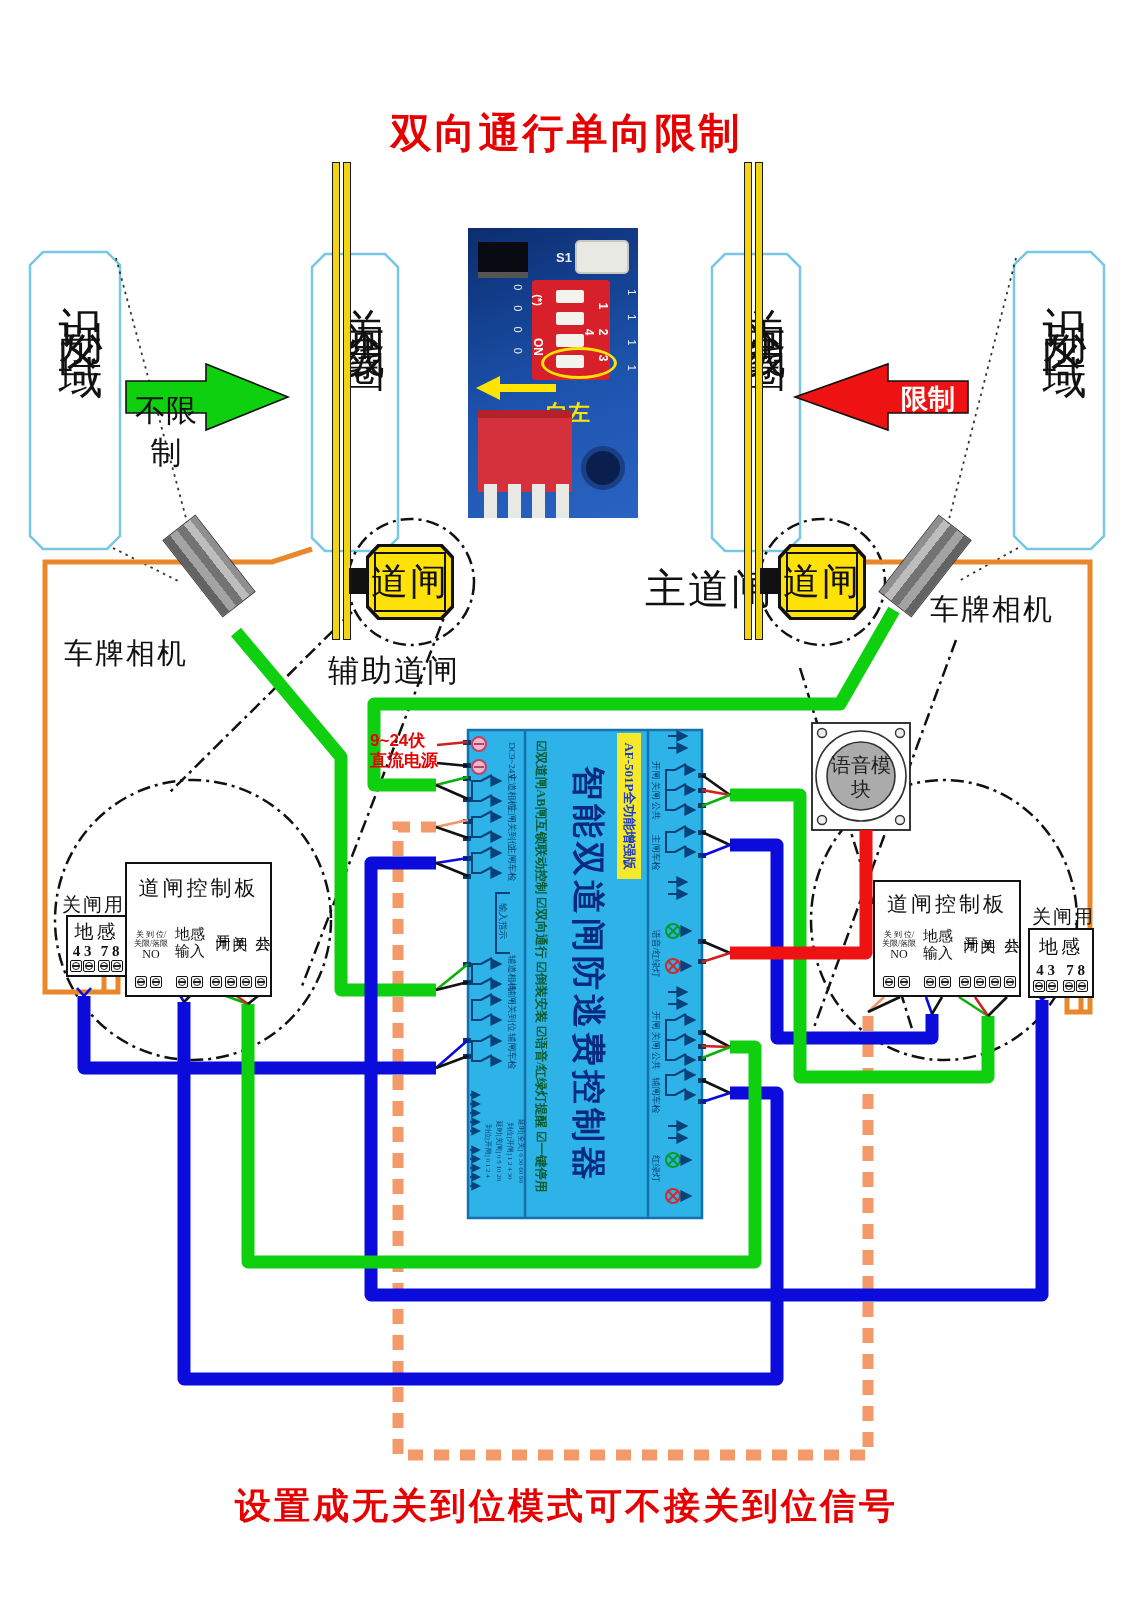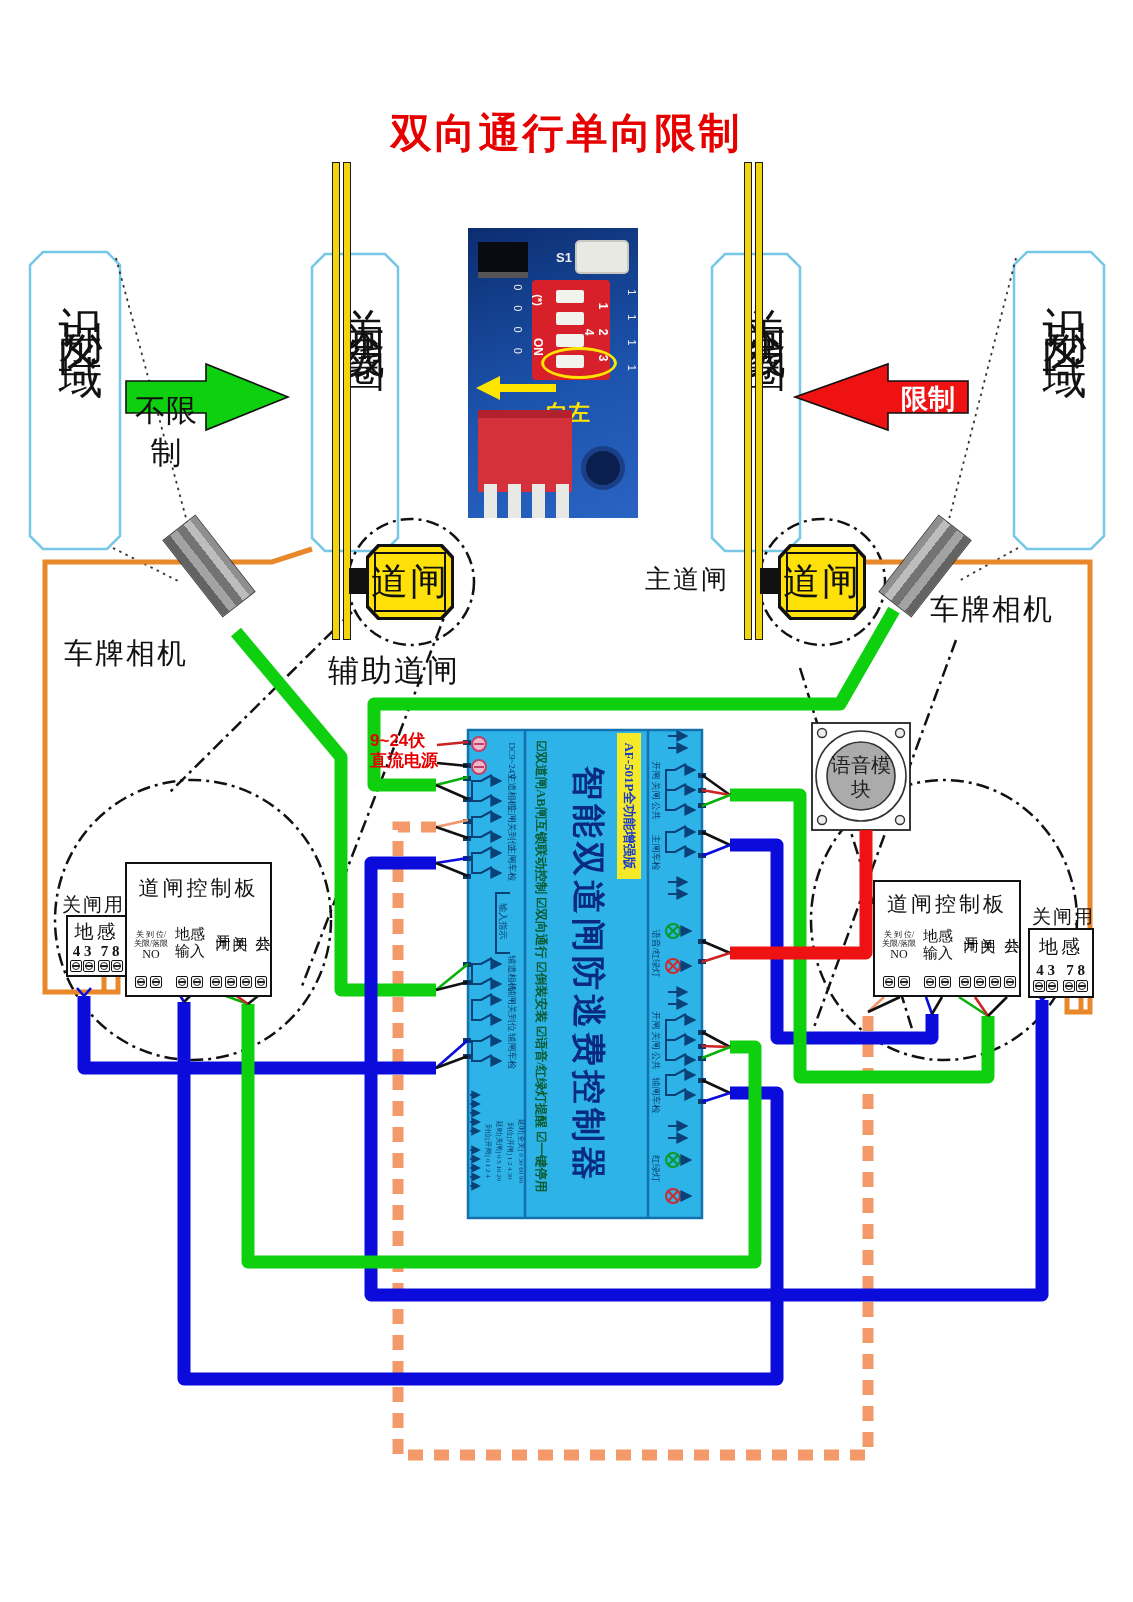--- a/index.html
+++ b/index.html
@@ -306,21 +306,21 @@
       <div class="o3"></div>
   <div class="t">道闸</div>
 </div>
 <div class="gatebox" style="left:778px;top:544px;width:88px;height:76px;">
   <div class="o1"></div>
       <div class="o2"></div>
       <div class="o3"></div>
   <div class="t">道闸</div>
 </div>
 <div class="lbl" style="left:328px;top:650px;font-size:31px;letter-spacing:2px;">辅助道闸</div>
-<div class="lbl" style="left:645px;top:562px;font-size:26px;letter-spacing:2px;">主道闸</div>
+<div class="lbl" style="left:645px;top:562px;font-size:41px;letter-spacing:2px;">主道闸</div>
 
 <div class="lbl sans red" style="left:370px;top:731px;font-size:17px;font-weight:bold;line-height:1.15;text-align:left;">
   <div>9~24伏</div>
   <div>直流电源</div>
 </div>
 
 <div class="lbl r90 ctr" style="left:556px;top:794px;width:146px;height:24px;background:#f5e92a;color:#1a3acc;font-size:13px;font-weight:bold;line-height:24px;">AF-501P全功能增强版</div>
 <div class="lbl r90 ctr sans" style="left:378px;top:952px;width:420px;font-size:34px;font-weight:bold;color:#0a2a80;letter-spacing:4px;">智能双道闸防逃费控制器</div>
 <div class="lbl r90 ctr" style="left:308px;top:958px;width:464px;font-size:12.5px;color:#0a5a30;font-weight:bold;">☑双道闸AB闸互锁联动控制 ☑双向通行 ☑倒装安装 ☑语音/红绿灯提醒 ☑一键停用</div>
 
@@ -430,14 +430,15 @@
   <div class="srow" style="left:3px;top:50px;gap:1px;">
         <span class="screw"></span>
         <span class="screw"></span>
       </div>
   <div class="srow" style="left:33px;top:50px;gap:1px;">
         <span class="screw"></span>
         <span class="screw"></span>
       </div>
 </div>
 
+<div class="lbl sans ctr red" style="left:0;top:1482px;width:1133px;font-size:36px;font-weight:bold;letter-spacing:3px;">设置成无关到位模式可不接关到位信号</div>
 
 </div>
 
 </body></html>

